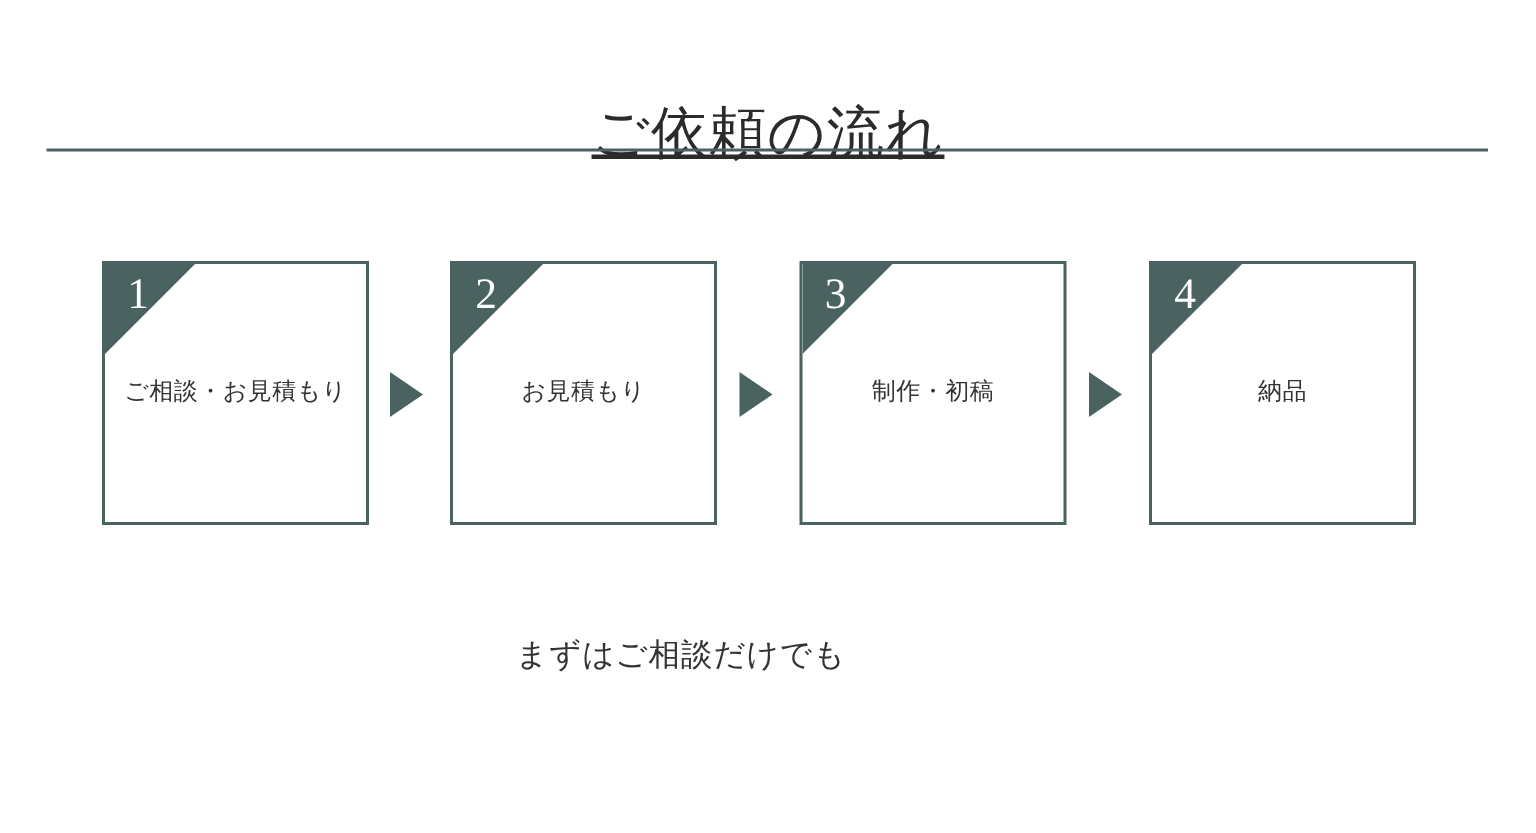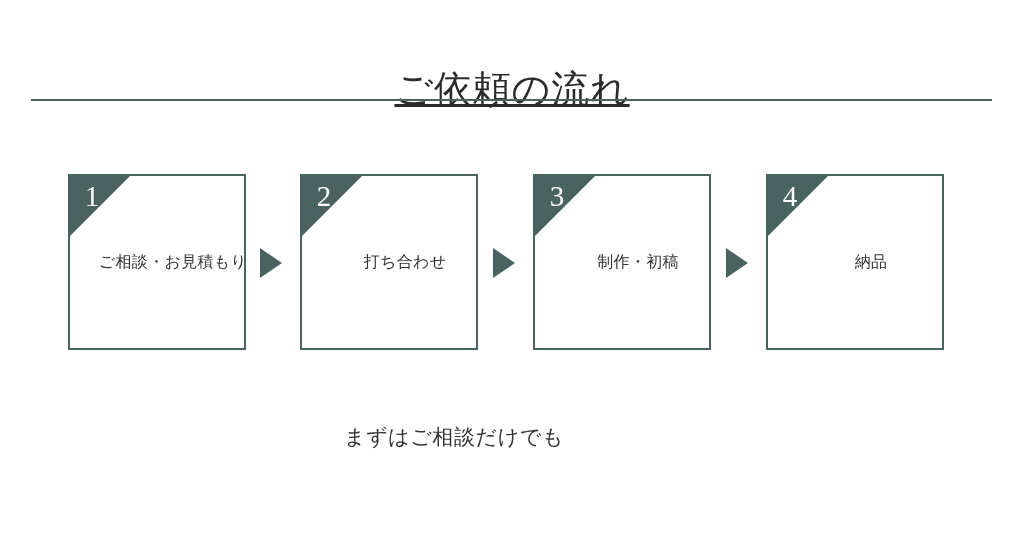--- a/index.html
+++ b/index.html
@@ -86,21 +86,21 @@
     font-size: 29px;
     line-height: 36px;
     font-weight: 300;
     color: #ffffff;
     font-family: "Liberation Serif", "DejaVu Serif", serif;
   }
 
   .step-label {
     position: absolute;
     top: 0;
-    left: 16px;
+    left: 0;
     width: 100%;
     height: 100%;
     display: flex;
     align-items: center;
     justify-content: center;
     font-size: 16px;
     line-height: 24px;
     color: #333333;
     letter-spacing: 0.02em;
     text-align: center;
@@ -152,21 +152,21 @@
       <div class="corner-flag"></div>
       <div class="step-number">1</div>
       <div class="step-label">ご相談・お見積もり</div>
     </div>
 
     <div class="flow-arrow" data-gap="1"></div>
 
     <div class="step-box" data-step="2">
       <div class="corner-flag"></div>
       <div class="step-number">2</div>
-      <div class="step-label">打ち合わせ</div>
+      <div class="step-label">お見積もり</div>
     </div>
 
     <div class="flow-arrow" data-gap="2"></div>
 
     <div class="step-box" data-step="3">
       <div class="corner-flag"></div>
       <div class="step-number">3</div>
       <div class="step-label">制作・初稿</div>
     </div>
 

